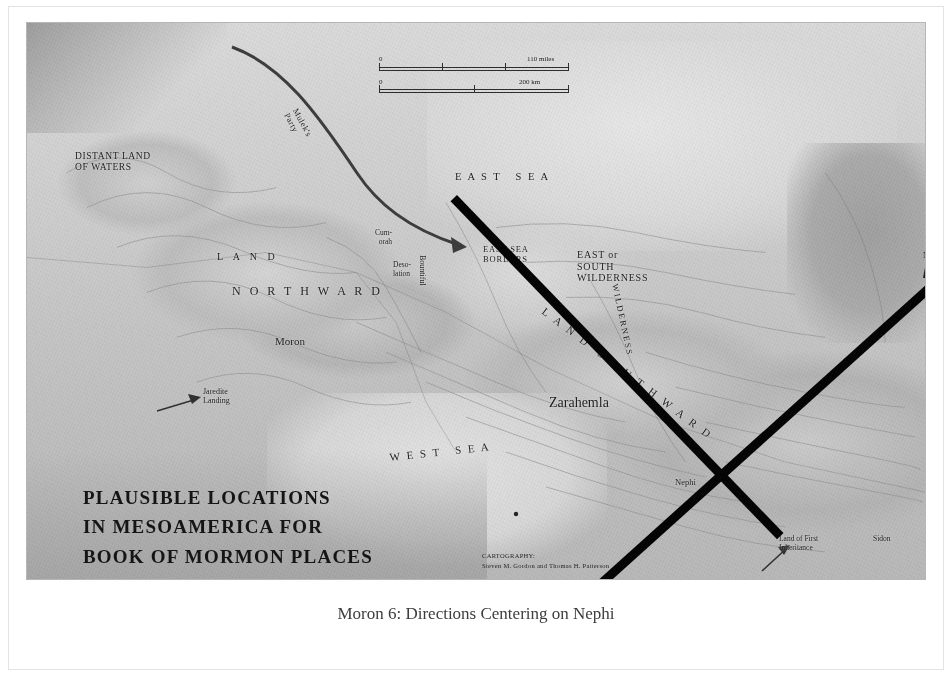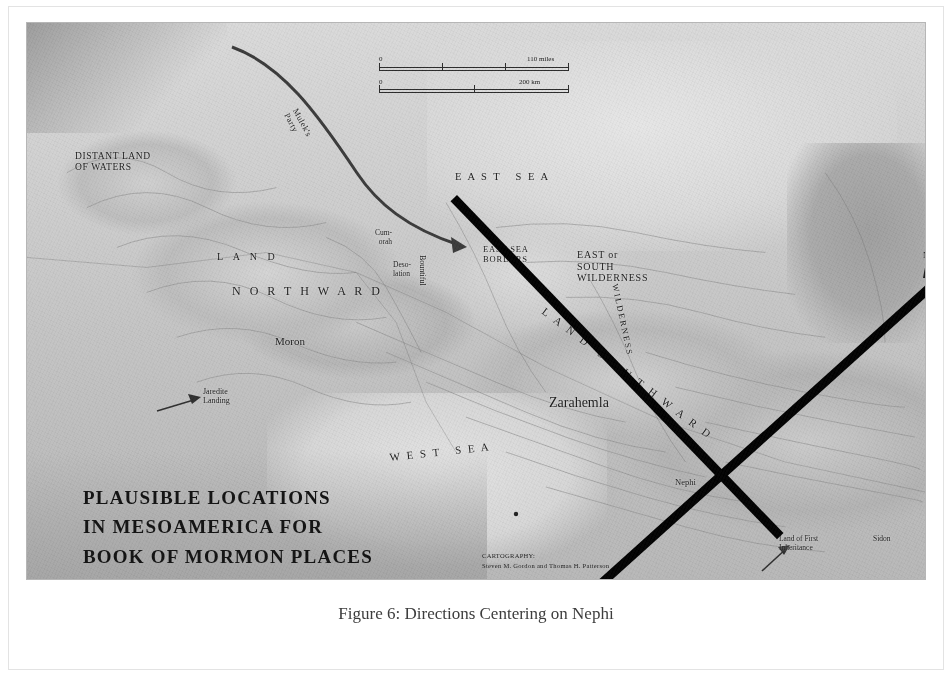--- a/index.html
+++ b/index.html
@@ -354,15 +354,15 @@
         <div>CARTOGRAPHY:</div>
         <div>Steven M. Gordon and Thomas H. Patterson</div>
       </div>
 
       <div class="xline" id="x-line-nw-se"></div>
       <div class="xline" id="x-line-ne-sw"></div>
 
       <div class="grain"></div>
     </div>
 
-    <div id="caption">Figure 6: Directions Centering on Nephi</div>
+    <div id="caption">Moron 6: Directions Centering on Nephi</div>
   </div>
 </div>
 
 </body></html>

